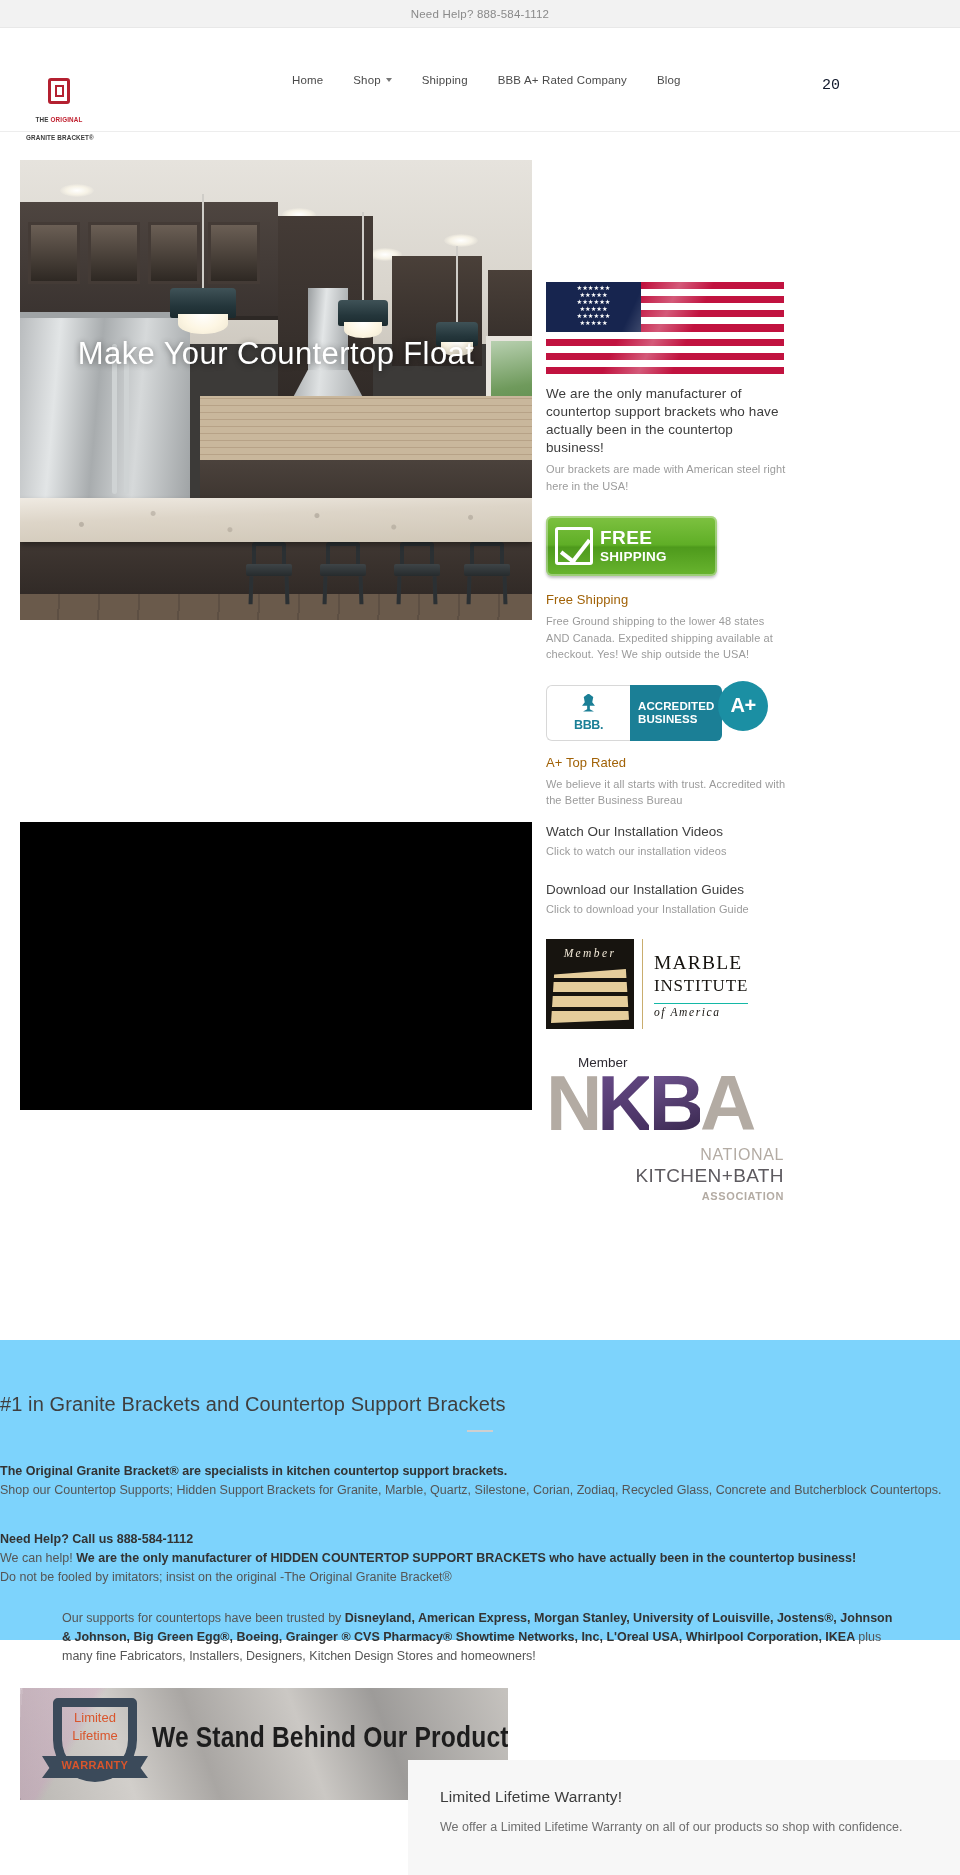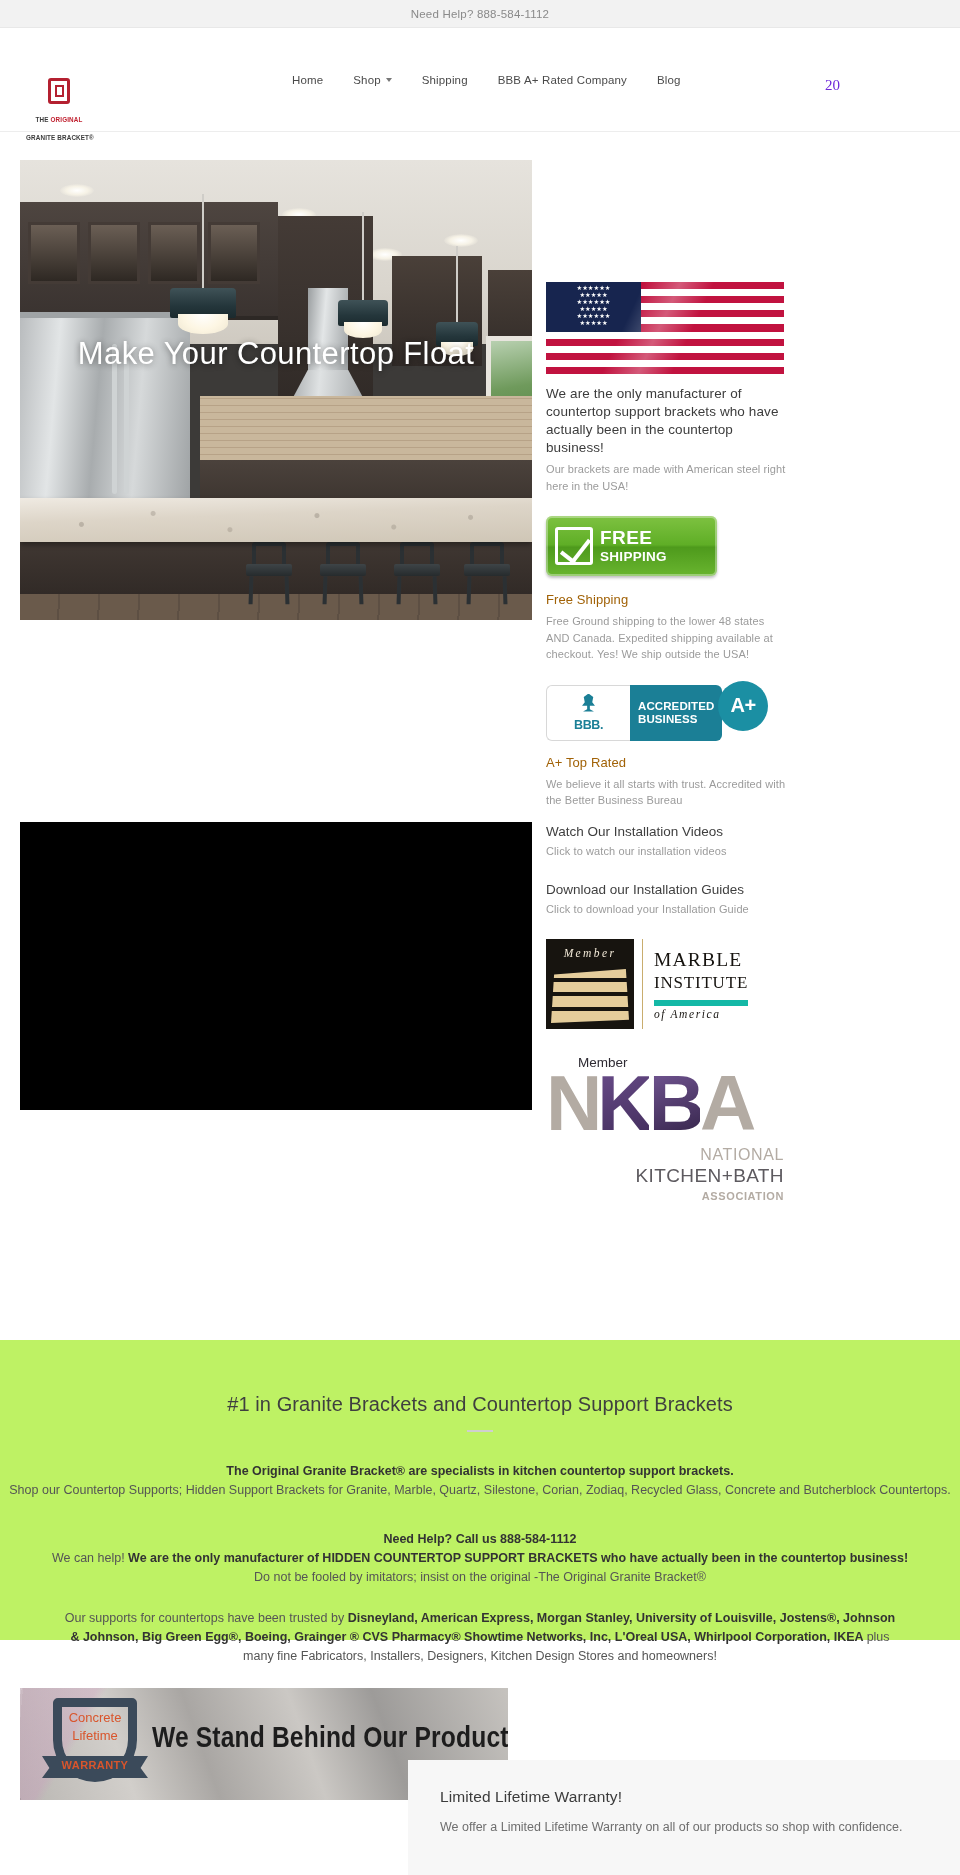--- a/index.html
+++ b/index.html
@@ -64,22 +64,22 @@
   }
   .caret {
     width: 0; height: 0;
     border-left: 3px solid transparent;
     border-right: 3px solid transparent;
     border-top: 4px solid #777;
     display: inline-block;
   }
   .cart {
     position: absolute; right: 120px; top: 50px;
-    font-size: 15px; color: #6d28d9; letter-spacing: 0px;
-    font-family: Liberation Serif, serif;
+    font-size: 15px; color: #0f172a; letter-spacing: 0px;
+    font-family: Liberation Mono, monospace;
     cursor: pointer; line-height: 1;
   }
 
   
   .hero-row {
     position: relative; width: 960px; height: 560px;
     padding: 22px 20px 0 20px;
   }
   .hero {
     position: absolute; left: 20px; top: 28px;
@@ -335,21 +335,21 @@
   }
   .mia .wordmark {
     padding-left: 11px; border-left: 1px solid #c9ad6e; margin-left: 8px;
     display:flex; flex-direction: column; justify-content: center;
     font-family: "Liberation Serif", serif; color: #16130f;
   }
   .mia .w1 { font-size: 19.5px; letter-spacing: 1.2px; line-height: 24px; }
   .mia .w2 { font-size: 17px; letter-spacing: .8px; line-height: 22px; }
   .mia .w3 {
     font-size: 11.5px; letter-spacing: 1.6px; font-style: italic;
-    border-top: 6px solid #14b8a6; padding-top: 2px; margin-top: 6px;
+    border-top: 1px solid #14b8a6; padding-top: 2px; margin-top: 6px;
   }
 
   .nkba { margin-top: 26px; width: 238px; position: relative; }
   .nkba .member {
     font-size: 13.5px; color: #2e2b33; margin-left: 32px; margin-bottom: -6px;
   }
   .nkba .letters {
     font-size: 78px; font-weight: bold; line-height: 78px;
     letter-spacing: -5px; font-family: "Liberation Sans", sans-serif;
   }
@@ -362,21 +362,21 @@
   .nkba .sub {
     color: #b3aba3; text-align: right; line-height: 21px; margin-top: 2px;
   }
   .nkba .s1 { font-size: 16px; letter-spacing: .6px; }
   .nkba .s2 { font-size: 19px; letter-spacing: .4px; color: #5d5a5f; }
   .nkba .s3 { font-size: 11px; letter-spacing: .6px; font-weight: bold; }
 
   
   .midsec {
     position: absolute; left: 0; top: 1340px; width: 960px; height: 300px;
-    background: #bef264; text-align: center; padding-top: 53px;
+    background: #7dd3fc; text-align: left; padding-top: 53px;
   }
   .midsec h2 {
     font-size: 20px; font-weight: 400; color: #3f3f3f; letter-spacing: .1px;
   }
   .divider {
     width: 26px; height: 2px; background: #cfcfcf; margin: 14px auto 0 auto;
   }
   .midsec .block { margin-top: 30px; line-height: 19px; }
   .midsec p { font-size: 12.5px; color: #555; line-height: 19px; }
   .midsec p.bold, .midsec b { font-weight: bold; color: #333; }
@@ -647,21 +647,21 @@
     <p><span>Our supports for countertops have been trusted by </span><b>Disneyland, American Express, Morgan Stanley, University of Louisville, Jostens®, Johnson &amp; Johnson, Big Green Egg®, Boeing, Grainger ® CVS Pharmacy® Showtime Networks, Inc, L'Oreal USA, Whirlpool Corporation, IKEA </b><span>plus many fine Fabricators, Installers, Designers, Kitchen Design Stores and homeowners!</span></p>
   </div>
 </section>
 
 <section class="warranty-row">
 
   <div class="warranty-banner">
     <div class="tex"></div>
     <div class="shield">
       <div class="body"></div>
-      <div class="l1">Concrete</div>
+      <div class="l1">Limited</div>
       <div class="l2">Lifetime</div>
       <div class="ribbon"></div>
       <div class="l3">WARRANTY</div>
     </div>
     <div class="headline">We Stand Behind Our Products!</div>
   </div>
 
   <div class="warranty-card">
     <h3>Limited Lifetime Warranty!</h3>
     <p>We offer a Limited Lifetime Warranty on all of our products so shop with confidence.</p>

